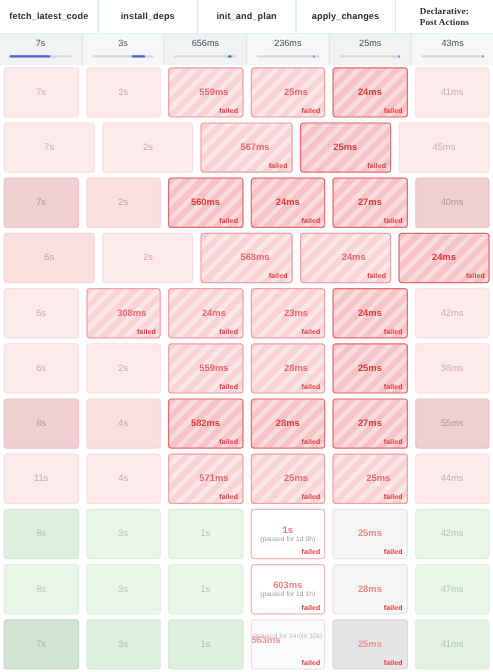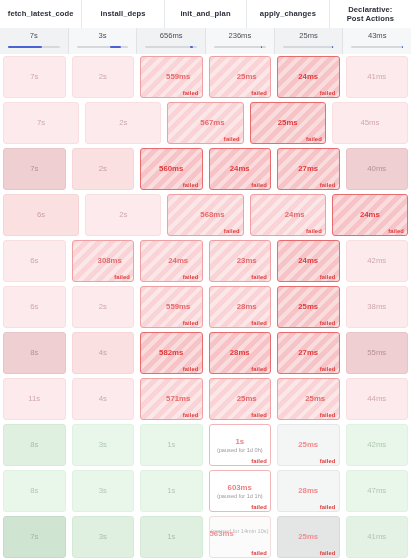--- a/index.html
+++ b/index.html
@@ -31,21 +31,21 @@
     font-size: 7.6px;
     font-weight: bold;
     color: #2b2f38;
     letter-spacing: .1px;
     border-right: 1px solid #e7e8ea;
     background: #ffffff;
     padding: 0 2px;
     box-sizing: border-box;
     line-height: 9.5px;
   }
-  .head-cell:last-child { border-right: none; }
+  .head-cell:last-child { border-right: none; font-family: Liberation Serif, serif; }
   .head-cell .two-line { display: block; }
 
   
   .summary-row {
     display: flex;
     height: 26px;
     background: #f2f3f5;
   }
   .sum-cell {
     flex: 1 1 0;

